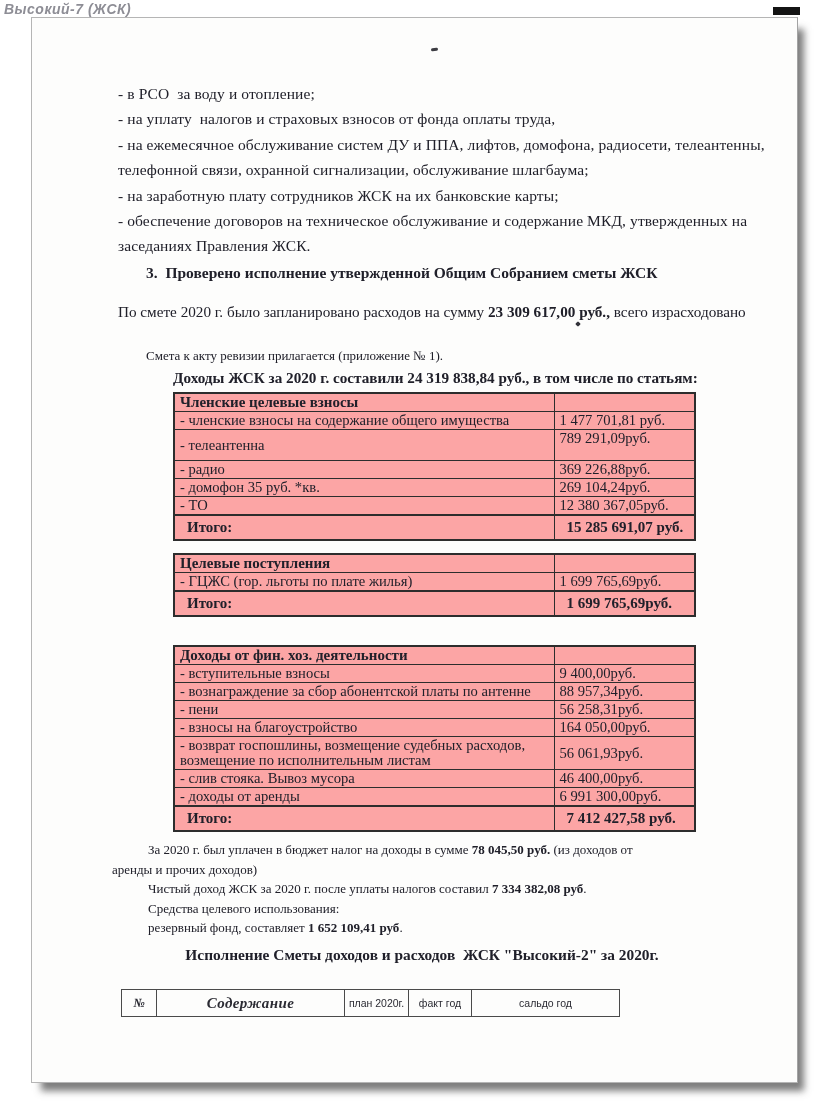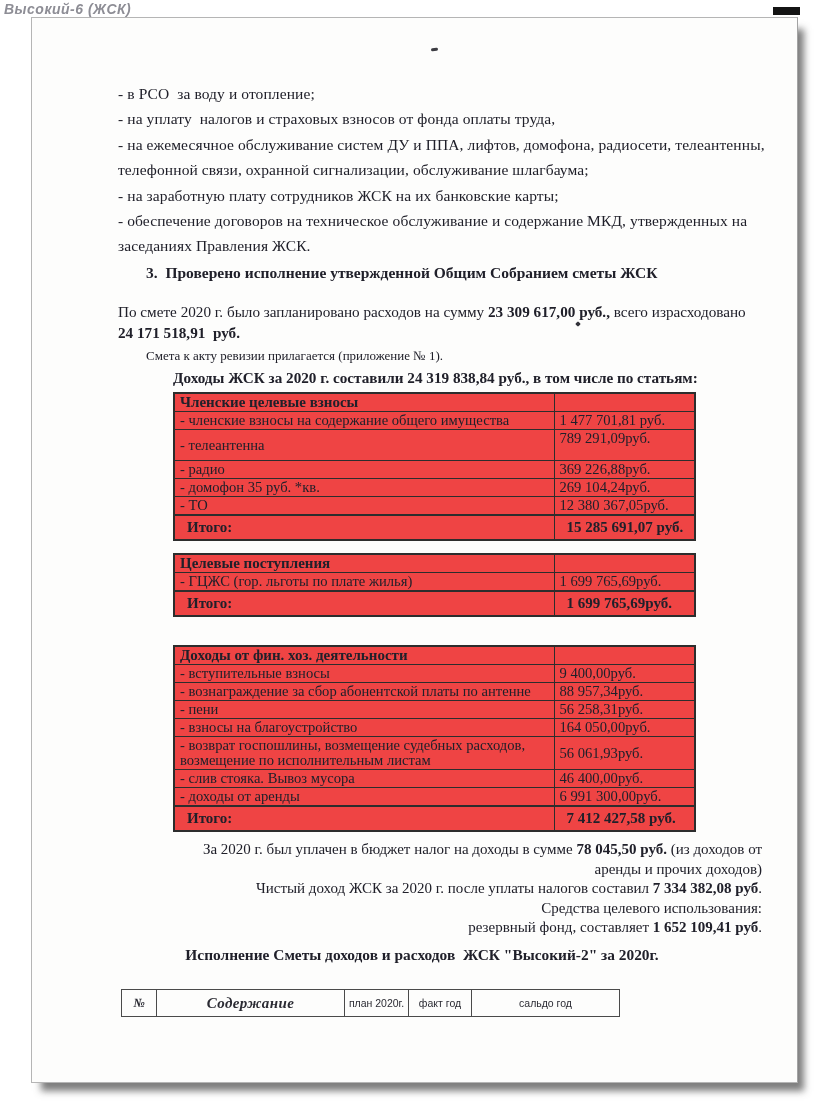--- a/index.html
+++ b/index.html
@@ -20,35 +20,35 @@
   .line { white-space: pre; }
 
   .bullets { left: 86px; top: 54px; font-size: 15.5px; line-height: 25.4px; letter-spacing: 0.1px; margin-top: 9px; }
   .section-heading { left: 86px; top: 246px; font-size: 15.5px; font-weight: bold; white-space: pre; margin-left: 28px; }
 
   .para-budget { left: 86px; top: 284px; font-size: 15.2px; line-height: 20.6px; }
   .attachment { left: 114px; top: 330px; font-size: 13px; white-space: pre; }
   .income-intro { left: 141px; top: 351px; font-size: 15.2px; font-weight: bold; white-space: pre; }
 
   table.inc { border-collapse: collapse; table-layout: fixed; width: 523px;
-    border: 2px solid #2d2d2d; background: #ef4444; }
+    border: 2px solid #2d2d2d; background: #fca5a5; }
   table.inc td { border: 1px solid #2d2d2d; font-size: 14.6px; line-height: 15px;
     padding: 1px 4px 1px 5px; vertical-align: middle; }
   table.inc td.val { text-align: left; padding-right: 5px; width: 141px; }
   table.inc tr.hdr td { font-weight: bold; font-size: 15px; height: 17px; }
   table.inc tr.r td { height: 17px; }
   table.inc tr.tall td { height: 31px; }
   table.inc tr.tall td.val { vertical-align: top; }
   table.inc tr.total td { border-top: 2px solid #2d2d2d; font-weight: bold; height: 25px; font-size: 15px; padding-left: 12px; }
 
   .tbl1 { left: 141px; top: 374px; }
   .tbl2 { left: 141px; top: 535px; }
   .tbl3 { left: 141px; top: 627px; }
 
-  .para-tax { left: 80px; top: 822px; font-size: 15px; line-height: 19.6px; width: 650px; text-align: right; }
+  .para-tax { left: 80px; top: 822px; font-size: 13px; line-height: 19.6px; width: 650px; }
   .para-tax .ind { text-indent: 36px; }
   .b { font-weight: bold; }
 
   .summary-heading { left: 80px; top: 928px; width: 620px; text-align: center;
     font-size: 15.4px; font-weight: bold; white-space: pre; }
 
   table.bt { border-collapse: collapse; table-layout: fixed; width: 498px; border: 1px solid #4a4a4a; }
   table.bt td { border: 1px solid #4a4a4a; height: 27px; text-align: center; vertical-align: middle; color: #2b2b33; }
   .bt-wrap { left: 89px; top: 971px; }
   td.c-num { width: 35px; font-style: italic; font-size: 12.5px; font-weight: bold; }
@@ -58,21 +58,21 @@
   td.c-saldo { width: 148px; font-family: "Liberation Sans", sans-serif; font-size: 10.5px; }
 
   .artifact { position: absolute; background: #4a4a50; border-radius: 50%; }
   .a1 { left: 399px; top: 30px; width: 7px; height: 3px; border-radius: 2px; transform: rotate(-8deg); background: #3c3c42; }
   .a2 { left: 544px; top: 304px; width: 4px; height: 4px; transform: rotate(45deg); border-radius: 1px; background: #33333a; }
   .a3 { left: 400px; top: 583px; width: 3px; height: 3px; background: #2f2f36; }
 </style>
 </head>
 <body>
 
-<div class="corner-label">Высокий-6 (ЖСК)</div>
+<div class="corner-label">Высокий-7 (ЖСК)</div>
 <div class="scan-bar"></div>
 
 <div class="page">
 
   <div class="artifact a1"></div>
   <div class="artifact a2"></div>
   <div class="artifact a3"></div>
 
   <div class="abs bullets">
     <div class="line">- в РСО  за воду и отопление;</div>
@@ -81,21 +81,20 @@
     <div class="line">телефонной связи, охранной сигнализации, обслуживание шлагбаума;</div>
     <div class="line">- на заработную плату сотрудников ЖСК на их банковские карты;</div>
     <div class="line">- обеспечение договоров на техническое обслуживание и содержание МКД, утвержденных на</div>
     <div class="line">заседаниях Правления ЖСК.</div>
   </div>
 
   <div class="abs section-heading">3.  Проверено исполнение утвержденной Общим Собранием сметы ЖСК</div>
 
   <div class="abs para-budget">
     <div class="line"><span>По смете 2020 г. было запланировано расходов на сумму </span><span class="b">23 309 617,00 руб.,</span><span> всего израсходовано</span></div>
-    <div class="line"><span class="b">24 171 518,91  руб.</span></div>
   </div>
 
   <div class="abs attachment">Смета к акту ревизии прилагается (приложение № 1).</div>
 
   <div class="abs income-intro">Доходы ЖСК за 2020 г. составили 24 319 838,84 руб., в том числе по статьям:</div>
 
   <table class="inc abs tbl1">
     <tbody>
         <tr class="hdr">
       <td>Членские целевые взносы</td>

